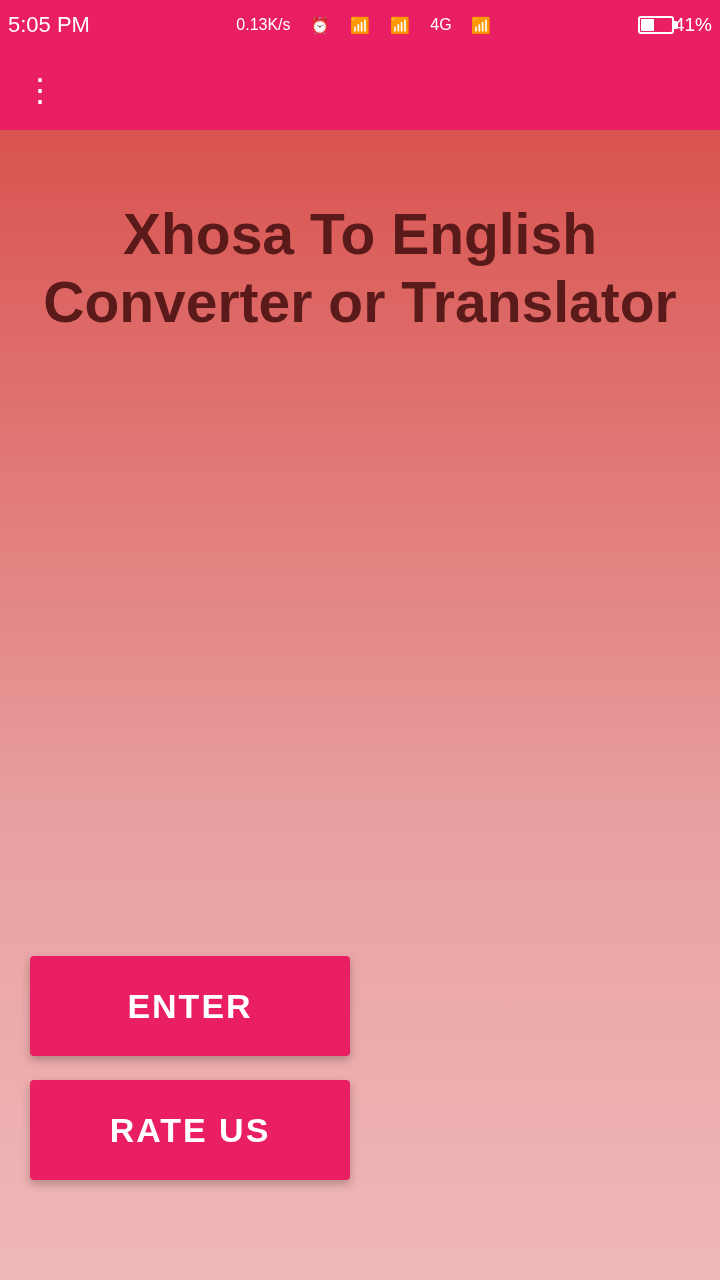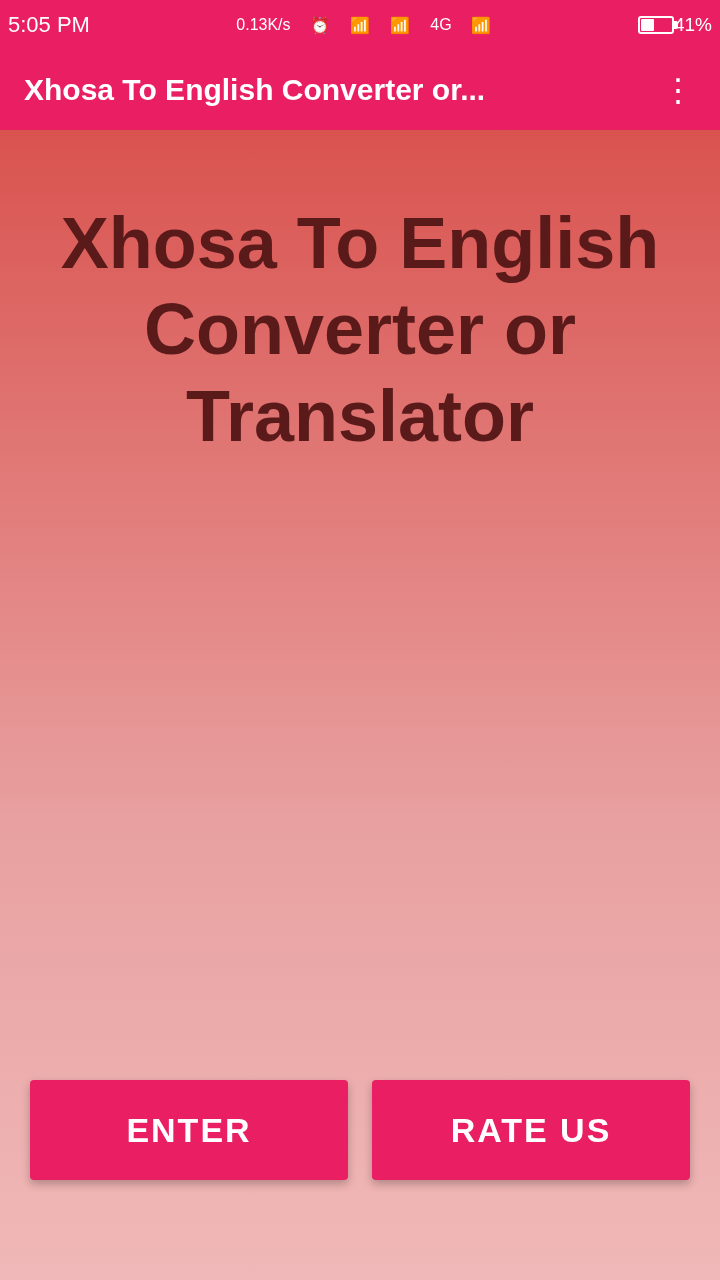--- a/index.html
+++ b/index.html
@@ -70,31 +70,31 @@
       flex: 1;
       background: linear-gradient(to bottom, #d9534f 0%, #e8a0a0 60%, #f0b8b8 100%);
       display: flex;
       flex-direction: column;
       align-items: center;
       padding: 40px 30px 60px 30px;
     }
 
     #hero-title {
       color: #5a1a1a;
-      font-size: 72px;
+      font-size: 57px;
       font-weight: 700;
       text-align: center;
       line-height: 1.2;
       margin-top: 30px;
       margin-bottom: auto;
     }
 
     #buttons-area {
       display: flex;
-      flex-direction: row;
+      flex-direction: column;
       gap: 24px;
       margin-bottom: 40px;
       width: 100%;
     }
 
     .action-button {
       width: 320px;
       height: 100px;
       background-color: #e91e63;
       color: white;
@@ -156,21 +156,20 @@
   </span>
   <span id="status-right">
     <span class="battery-icon">
         <span class="battery-fill"></span>
       </span>
     <span>41%</span>
   </span>
 </div>
 
 <div id="app-bar">
-  <span id="app-title">Xhosa To English Converter or...</span>
   <span id="more-icon">⋮</span>
 </div>
 
 <div id="main-content">
   <h1 id="hero-title">Xhosa To English Converter or Translator</h1>
 
   <div id="buttons-area">
     <button class="action-button">ENTER</button>
     <button class="action-button">RATE US</button>
   </div>

